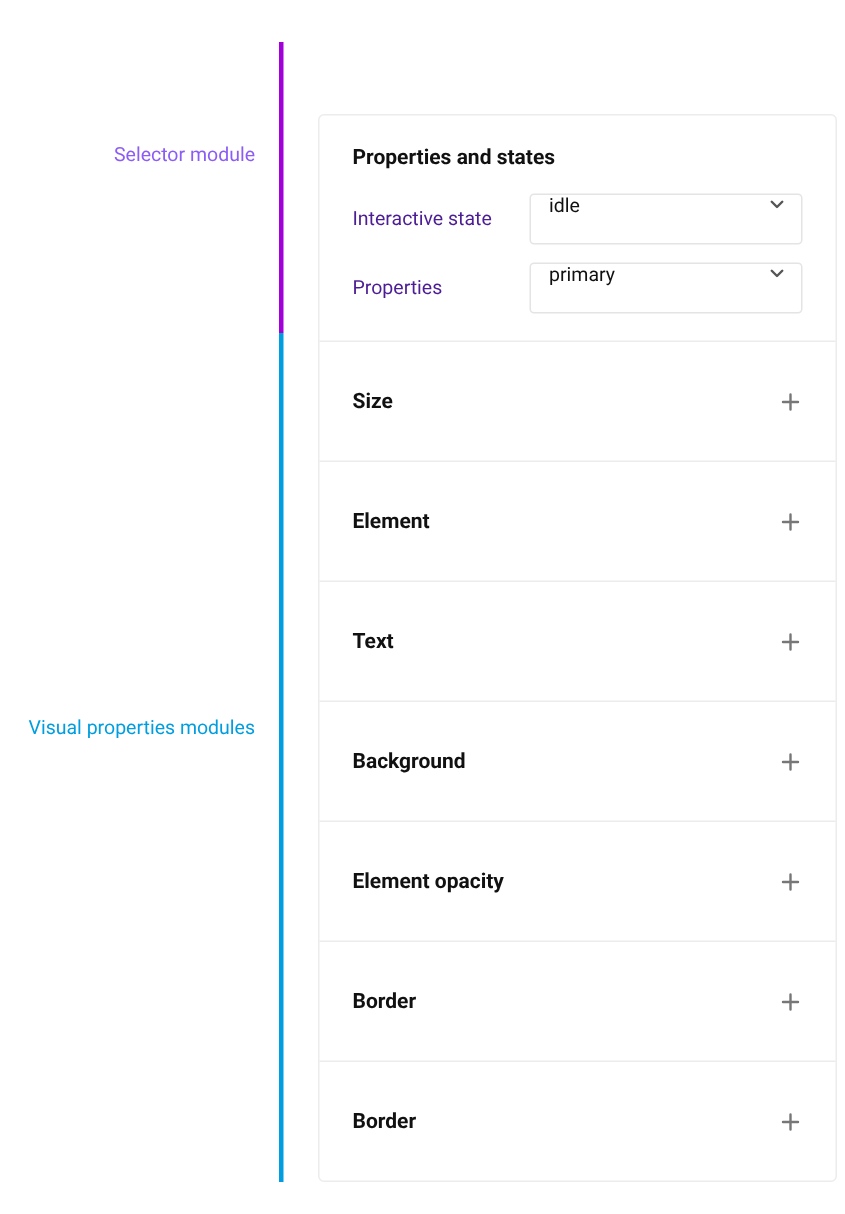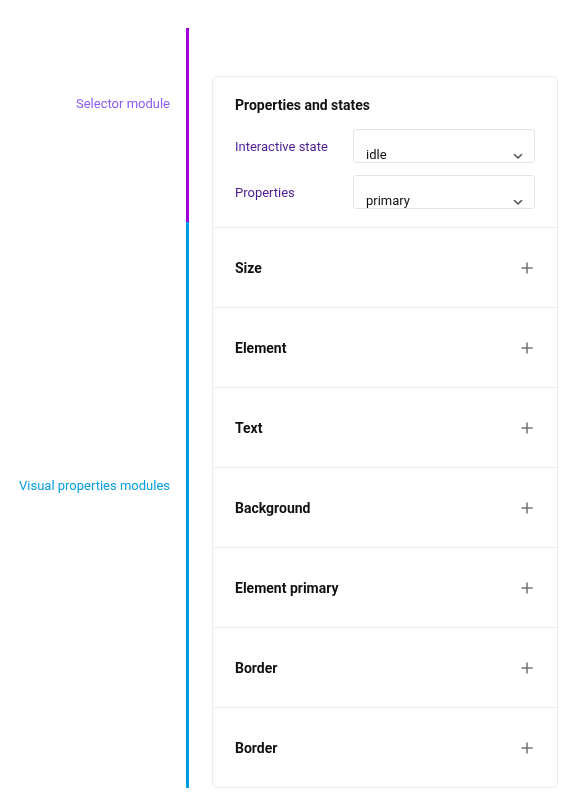--- a/index.html
+++ b/index.html
@@ -80,21 +80,21 @@
       width: 118px;
       font-size: 13px;
       color: #4c1d95;
     }
     .prop-select {
       flex: 1;
       height: 34px;
       border: 1px solid #e4e4e4;
       border-radius: 3px;
       display: flex;
-      align-items: flex-end;
+      align-items: flex-start;
       justify-content: space-between;
       padding: 0 10px 0 12px;
       font-size: 13px;
       color: #111;
       background: #fff;
       cursor: pointer;
     }
     .chev {
       width: 12px;
       height: 12px;
@@ -202,21 +202,21 @@
     <div class="vp-row">
       <div class="vp-label">Background</div>
       <span class="plus">
         <svg width="14" height="14" viewBox="0 0 14 14" fill="none">
             <path d="M7 2 V12 M2 7 H12" stroke-width="1.6" stroke-linecap="round"></path>
           </svg>
       </span>
     </div>
 
     <div class="vp-row">
-      <div class="vp-label">Element primary</div>
+      <div class="vp-label">Element opacity</div>
       <span class="plus">
         <svg width="14" height="14" viewBox="0 0 14 14" fill="none">
             <path d="M7 2 V12 M2 7 H12" stroke-width="1.6" stroke-linecap="round"></path>
           </svg>
       </span>
     </div>
 
     <div class="vp-row">
       <div class="vp-label">Border</div>
       <span class="plus">

